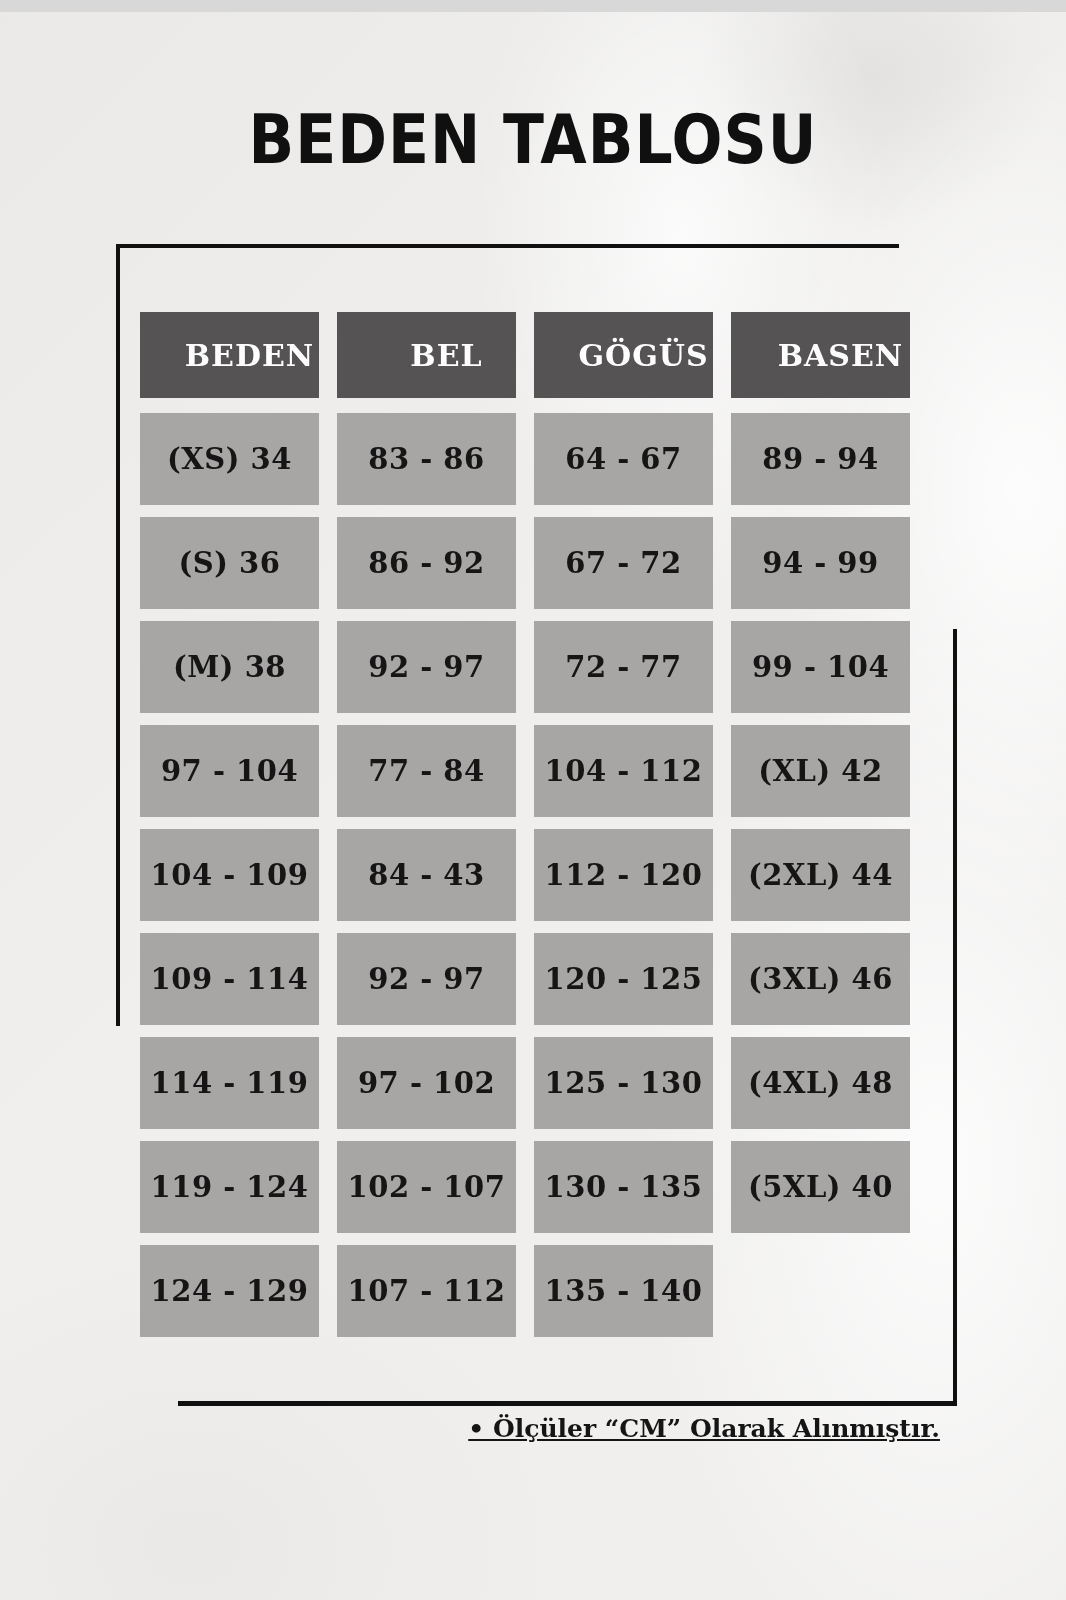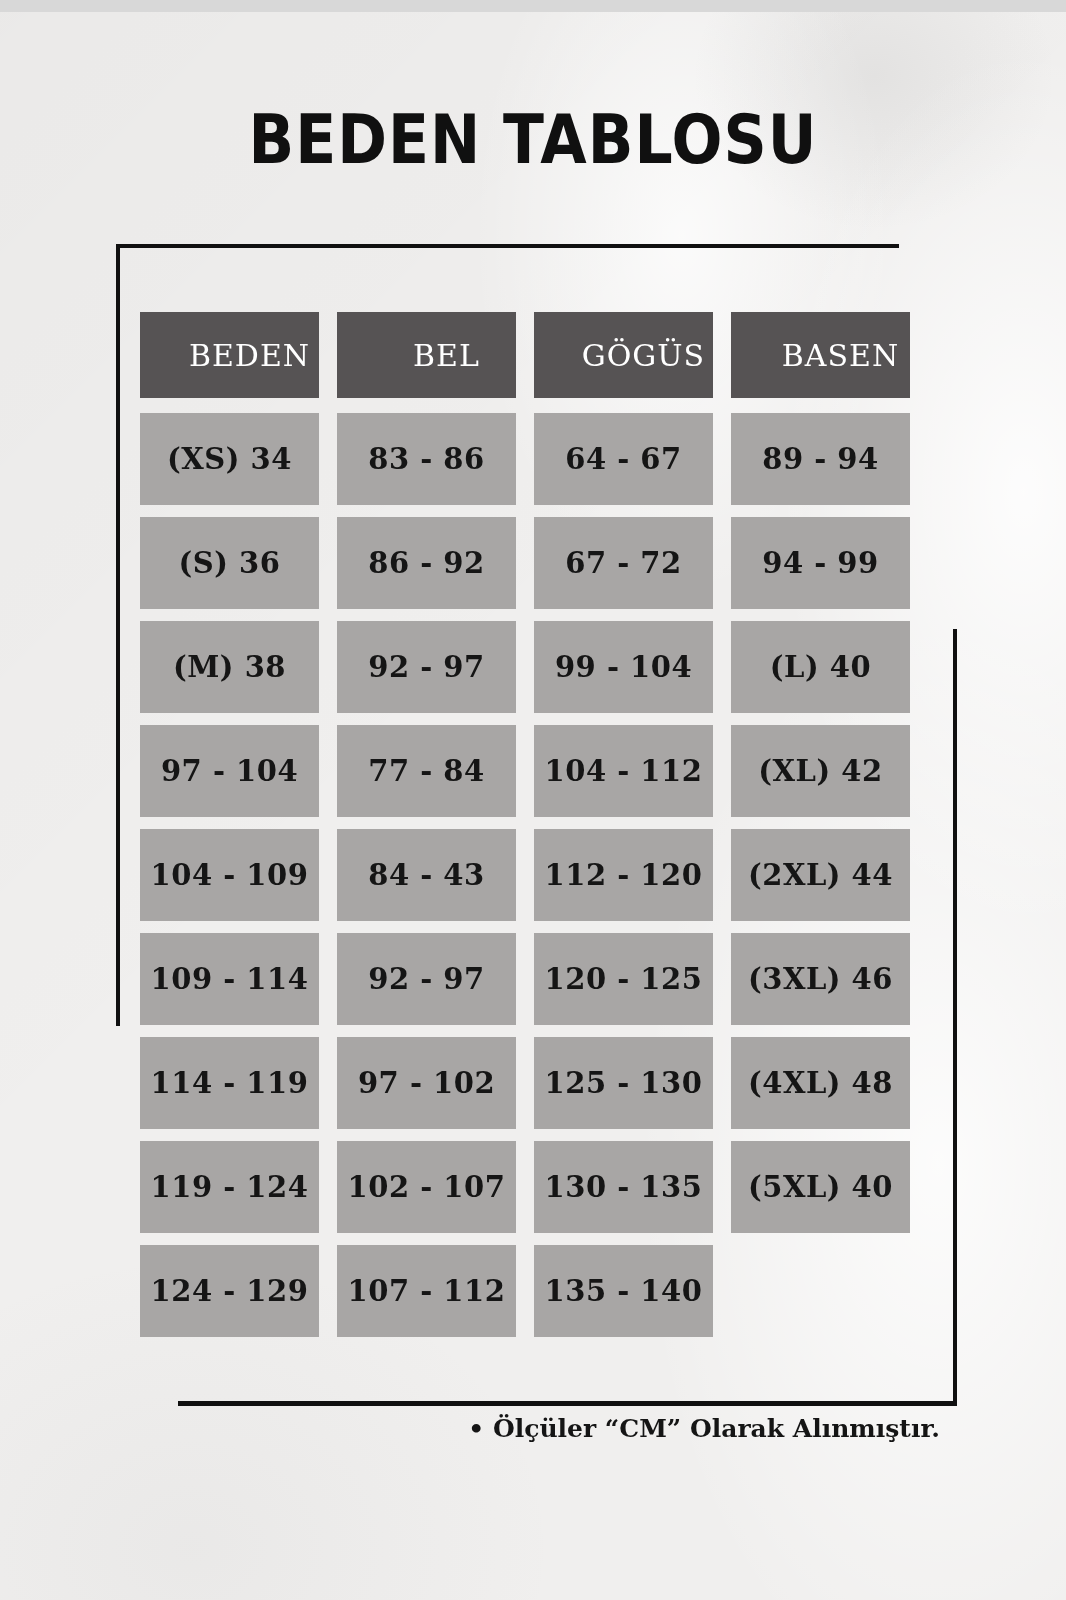--- a/index.html
+++ b/index.html
@@ -72,21 +72,21 @@
     column-gap: 18px;
     row-gap: 12px;
   }
   .hcell {
     height: 86px;
     background: var(--header-bg, #565354);
     color: var(--header-text, #ffffff);
     display: flex;
     align-items: center;
     justify-content: center;
-    font-weight: normal;
+    font-weight: bold;
     font-size: 30px;
     letter-spacing: 1px;
     margin-bottom: 3px;
     padding-left: 40px;
   }
   .cell {
     height: 92px;
     background: var(--cell-bg, #a8a6a5);
     color: var(--cell-text, #151515);
     display: flex;
@@ -98,20 +98,21 @@
   }
   .footnote {
     position: absolute;
     top: 1402px;
     right: 126px;
     font-family: "DejaVu Serif", serif;
     font-weight: bold;
     font-size: 25px;
     color: #151515;
     white-space: nowrap;
+    text-decoration: underline;
   }
 </style>
 </head>
 <body>
 
 <div class="page" style="--page-bg: #f0efee; --header-bg: #565354; --header-text: #ffffff; --cell-bg: #a8a6a5; --cell-text: #151515; --frame: #101010;">
   <div class="bg"></div>
 
   <h1 class="title">BEDEN TABLOSU</h1>
 
@@ -126,22 +127,22 @@
       <div class="cell">(XS) 34</div>
       <div class="cell">83 - 86</div>
       <div class="cell">64 - 67</div>
       <div class="cell">89 - 94</div>
       <div class="cell">(S) 36</div>
       <div class="cell">86 - 92</div>
       <div class="cell">67 - 72</div>
       <div class="cell">94 - 99</div>
       <div class="cell">(M) 38</div>
       <div class="cell">92 - 97</div>
+      <div class="cell">72 - 77</div>
       <div class="cell">99 - 104</div>
-      <div class="cell">(L) 40</div>
       <div class="cell">97 - 104</div>
       <div class="cell">77 - 84</div>
       <div class="cell">104 - 112</div>
       <div class="cell">(XL) 42</div>
       <div class="cell">104 - 109</div>
       <div class="cell">84 - 43</div>
       <div class="cell">112 - 120</div>
       <div class="cell">(2XL) 44</div>
       <div class="cell">109 - 114</div>
       <div class="cell">92 - 97</div>

